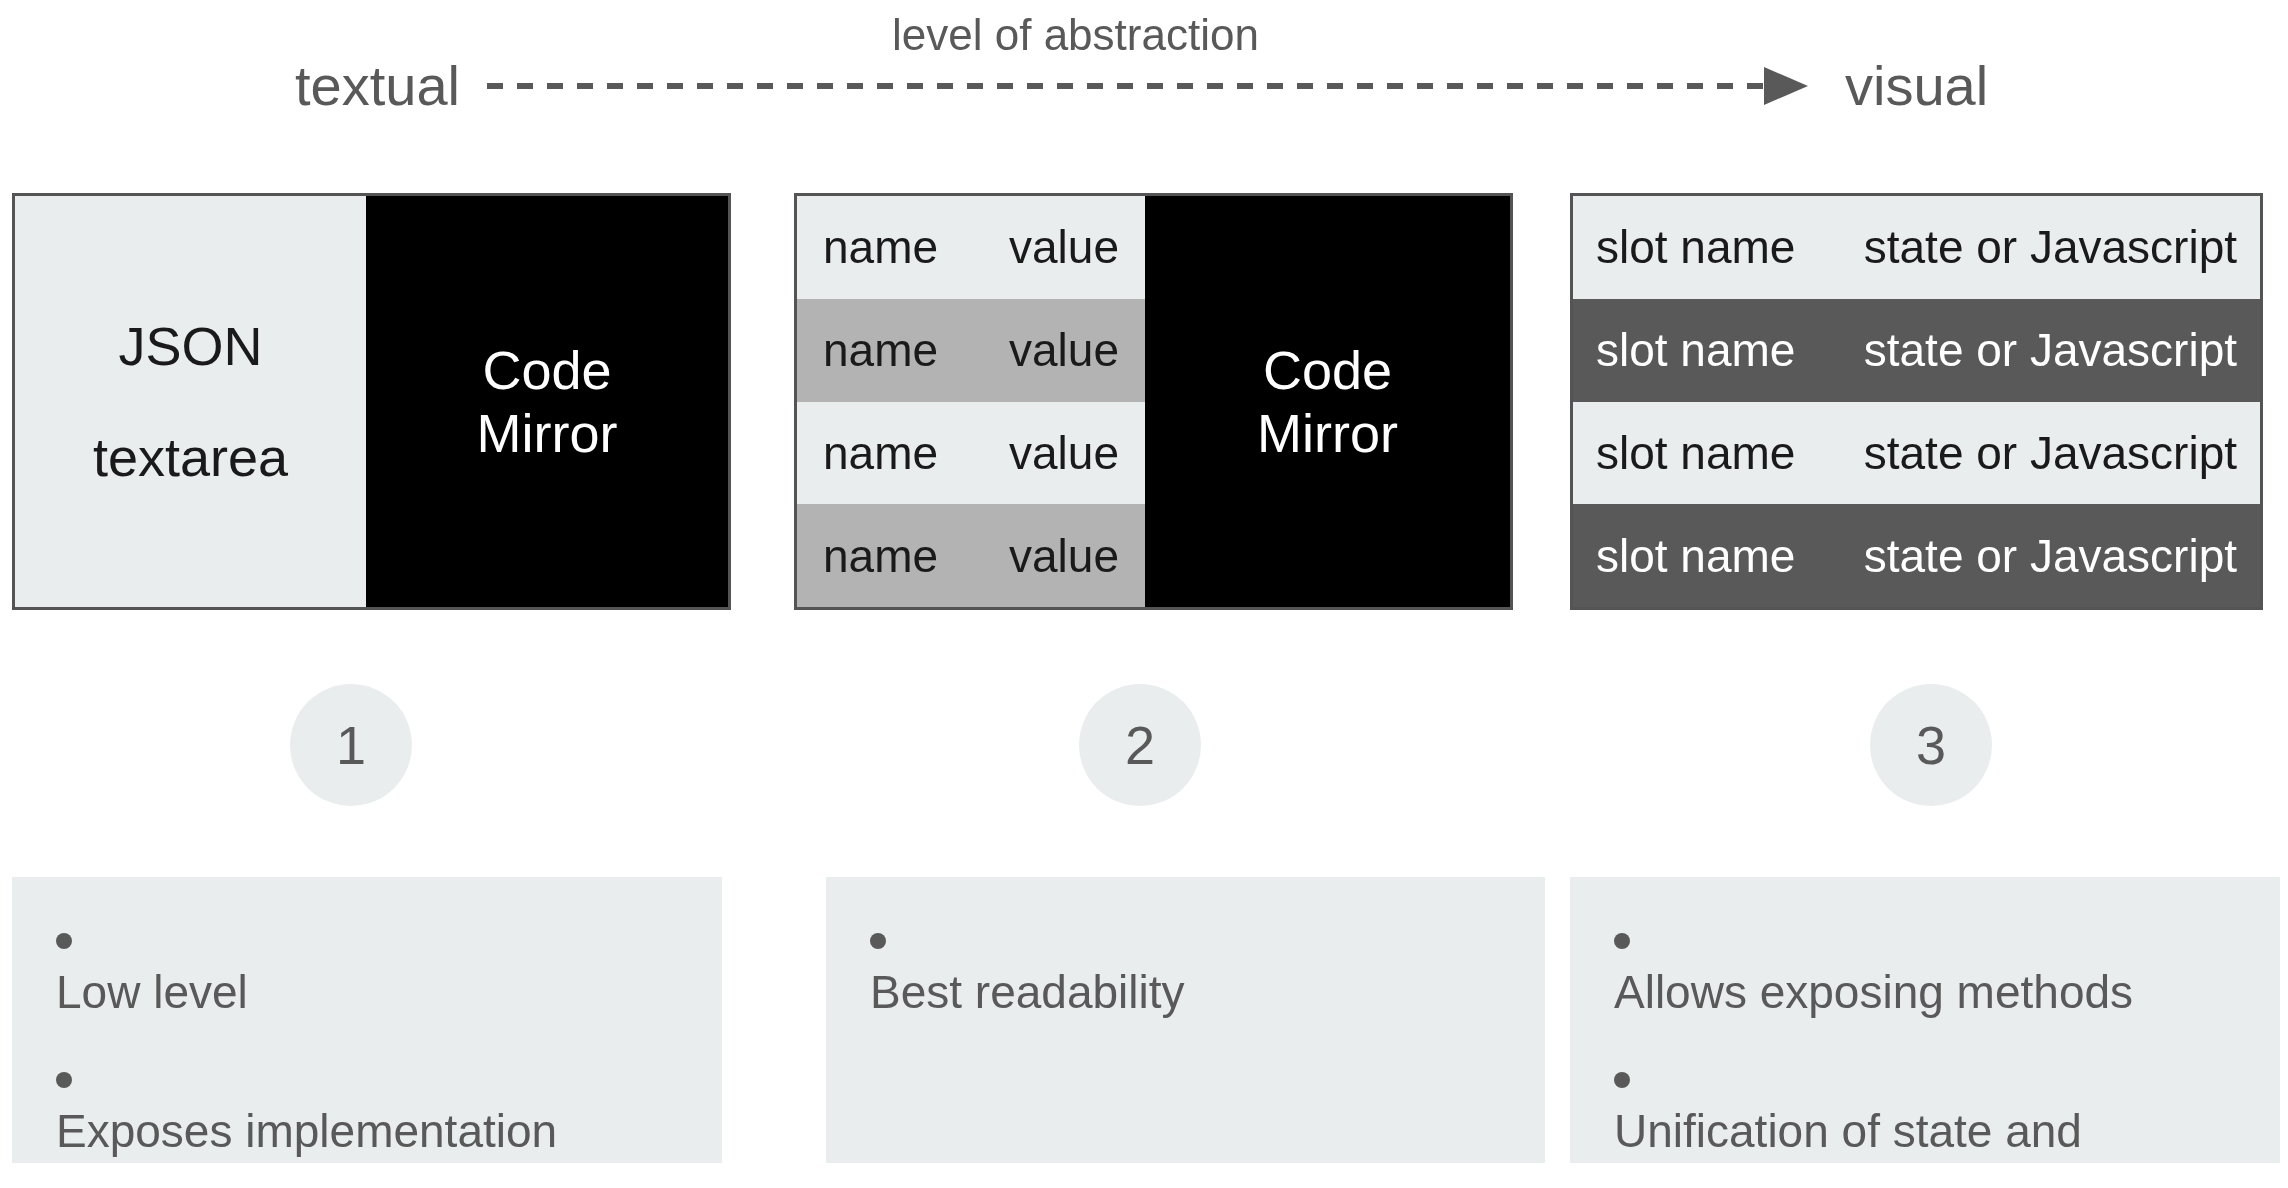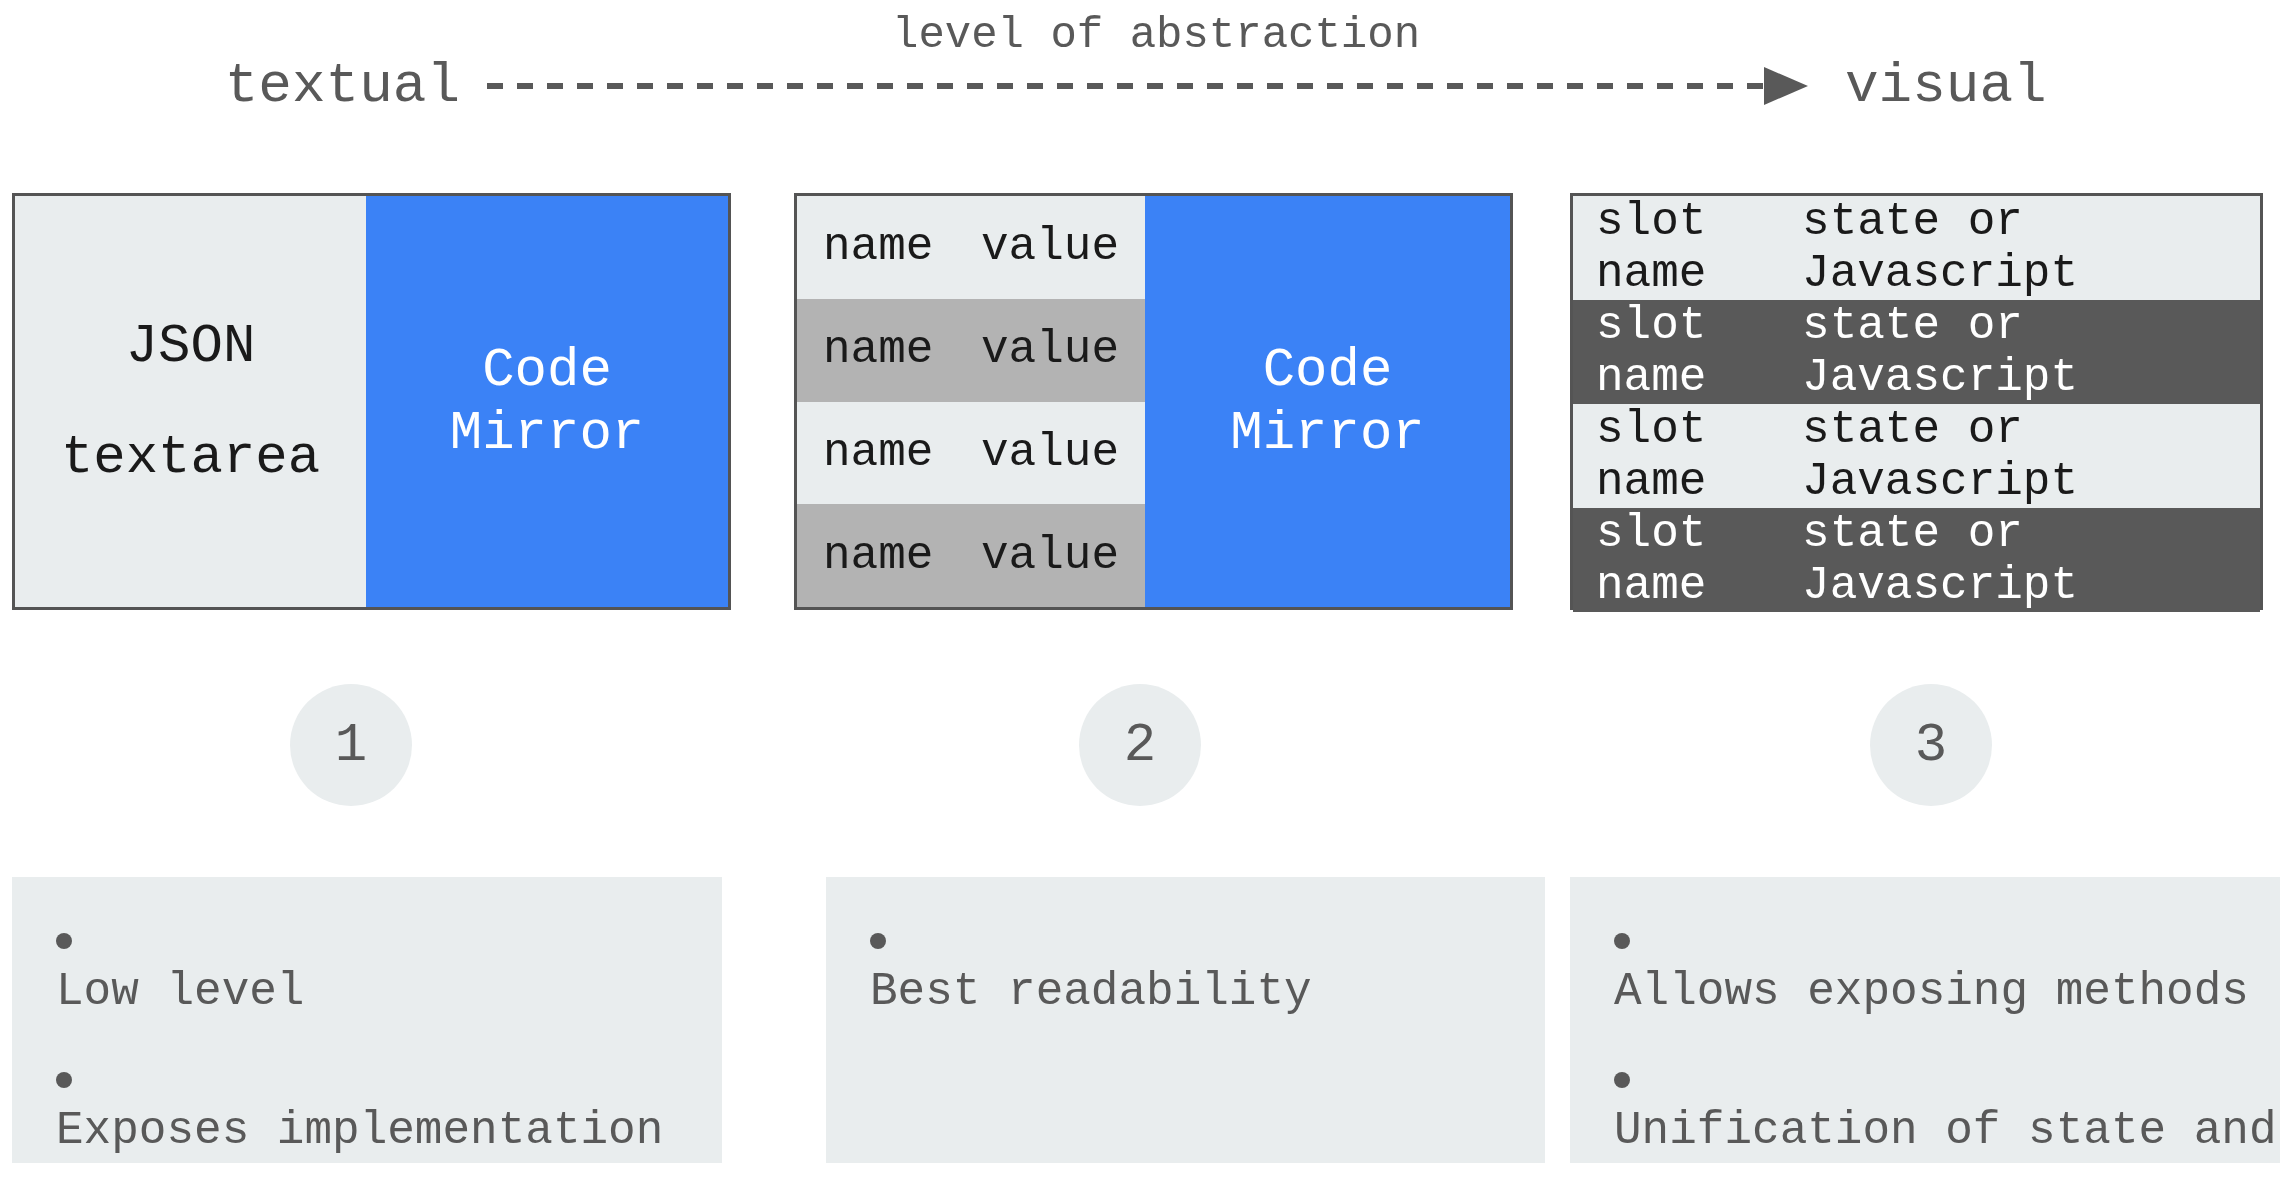--- a/index.html
+++ b/index.html
@@ -1,17 +1,17 @@
 <!DOCTYPE html>
 <html><head>
 <meta charset="utf-8">
 <style>
   html,body{margin:0;padding:0;background:#ffffff;}
   .page{position:relative;width:2288px;height:1188px;background:#ffffff;overflow:hidden;
-        font-family:Liberation Mono, monospace;}
+        font-family:Liberation Sans, sans-serif;}
 
   
   .hdr-word{position:absolute;top:55px;font-size:56px;line-height:62px;color:#595959;white-space:nowrap;}
   .hdr-left{left:0;width:460px;text-align:right;}
   .hdr-right{left:1845px;}
   .hdr-center{position:absolute;left:892px;top:10px;width:500px;text-align:left;
               font-size:44px;color:#595959;white-space:nowrap;}
   .dash{position:absolute;left:487px;top:83px;width:1277px;height:6px;
         background:repeating-linear-gradient(90deg,#595959 0 16px,transparent 16px 30px);}
   .ahead{position:absolute;left:1764px;top:67px;width:0;height:0;
@@ -20,21 +20,21 @@
   
   .panel{position:absolute;top:193px;height:417px;border:3px solid #545454;box-sizing:border-box;
          display:flex;background:#e9edee;}
   .p1{left:12px;width:719px;}
   .p2{left:794px;width:719px;}
   .p3{left:1570px;width:693px;flex-direction:column;}
 
   .half-light{width:351px;background:#e9edee;display:flex;flex-direction:column;
               justify-content:center;align-items:center;
               color:#1a1a1a;font-size:54px;line-height:63px;gap:48px;}
-  .p-dark{flex:1;background:#3b82f6;display:flex;flex-direction:column;
+  .p-dark{flex:1;background:#000000;display:flex;flex-direction:column;
           justify-content:center;align-items:center;
           color:#ffffff;font-size:54px;line-height:63px;}
 
   .rows-col{width:348px;display:flex;flex-direction:column;}
   .row{flex:1;display:flex;align-items:center;justify-content:space-between;
        font-size:46px;color:#1a1a1a;}
   .rows-col .row{padding:16px 26px;}
   .rows-col .row:nth-child(odd){background:#e9edee;}
   .rows-col .row:nth-child(even){background:#b3b3b3;}
 

